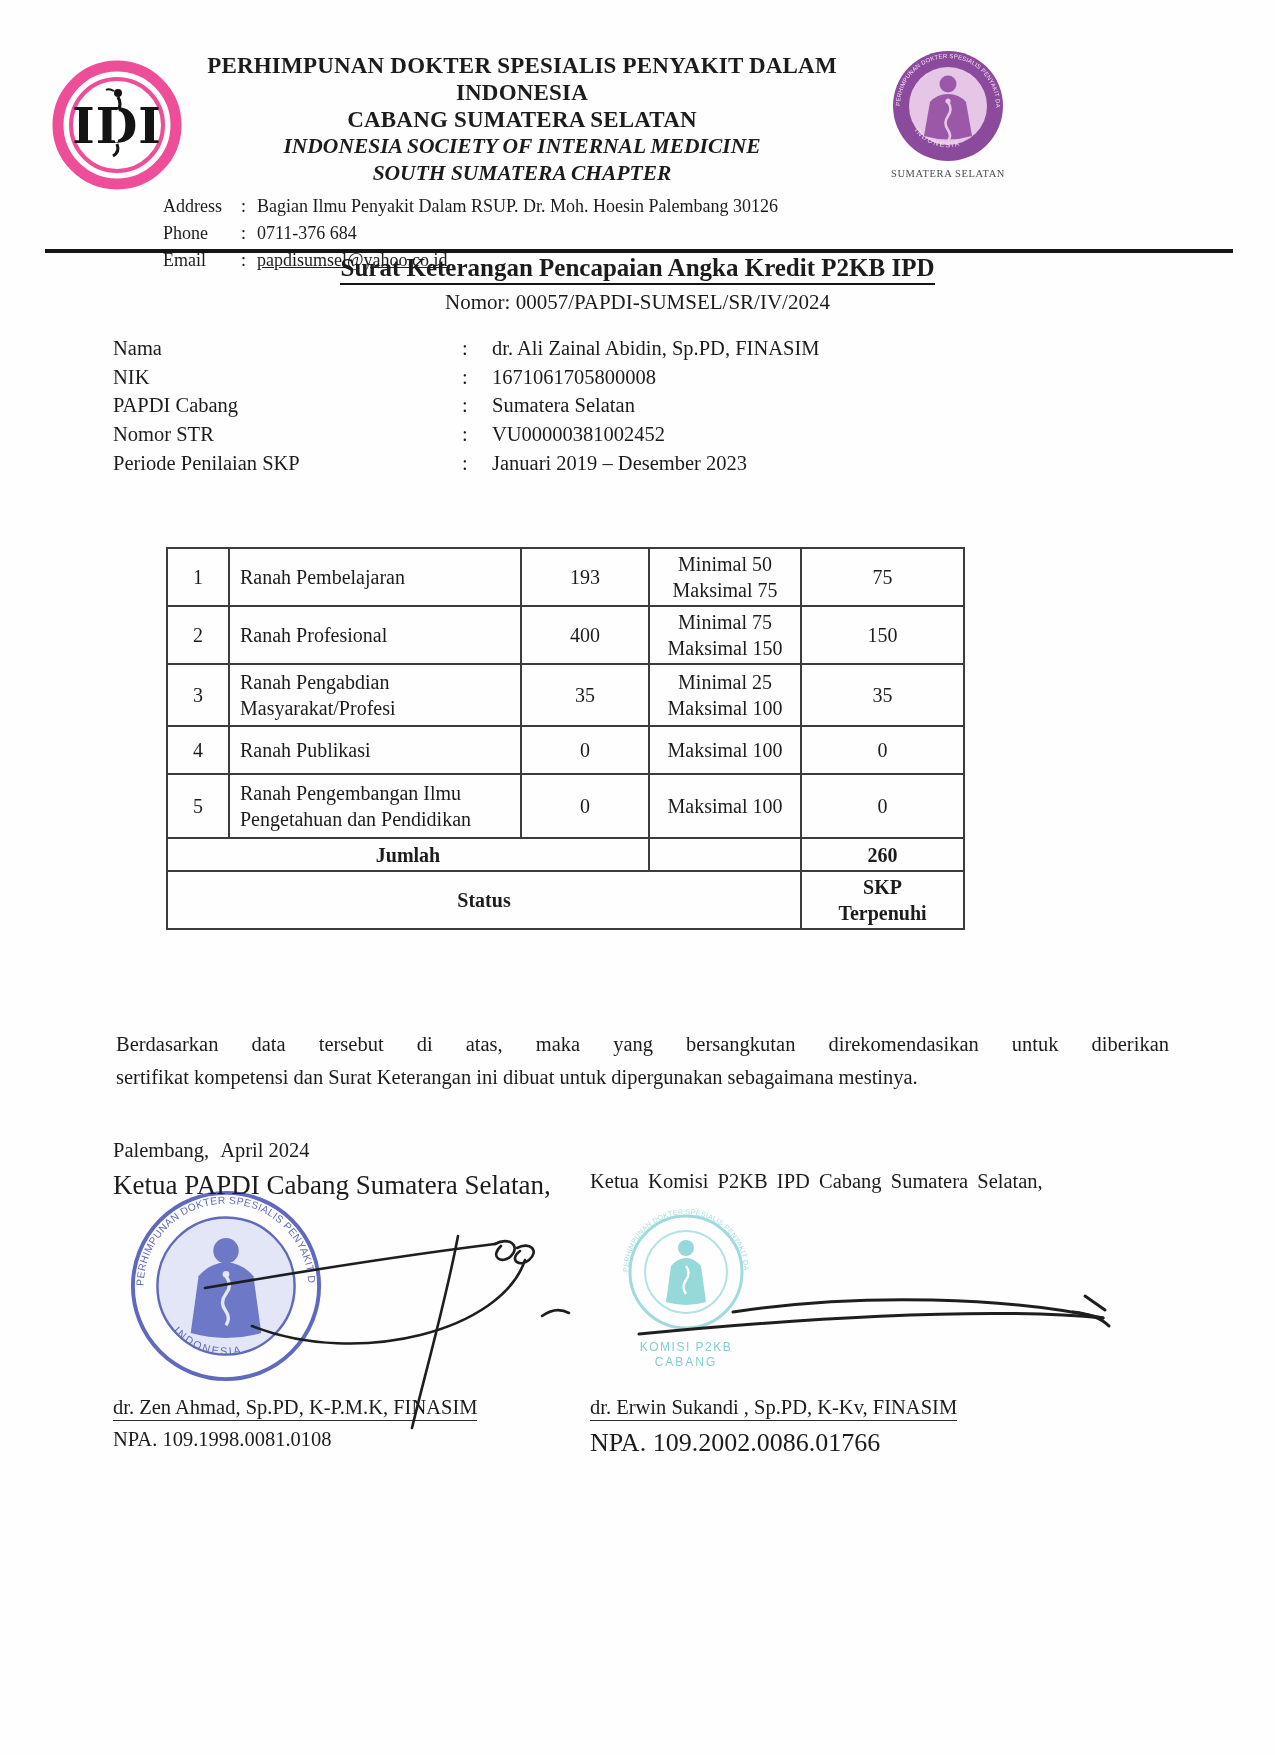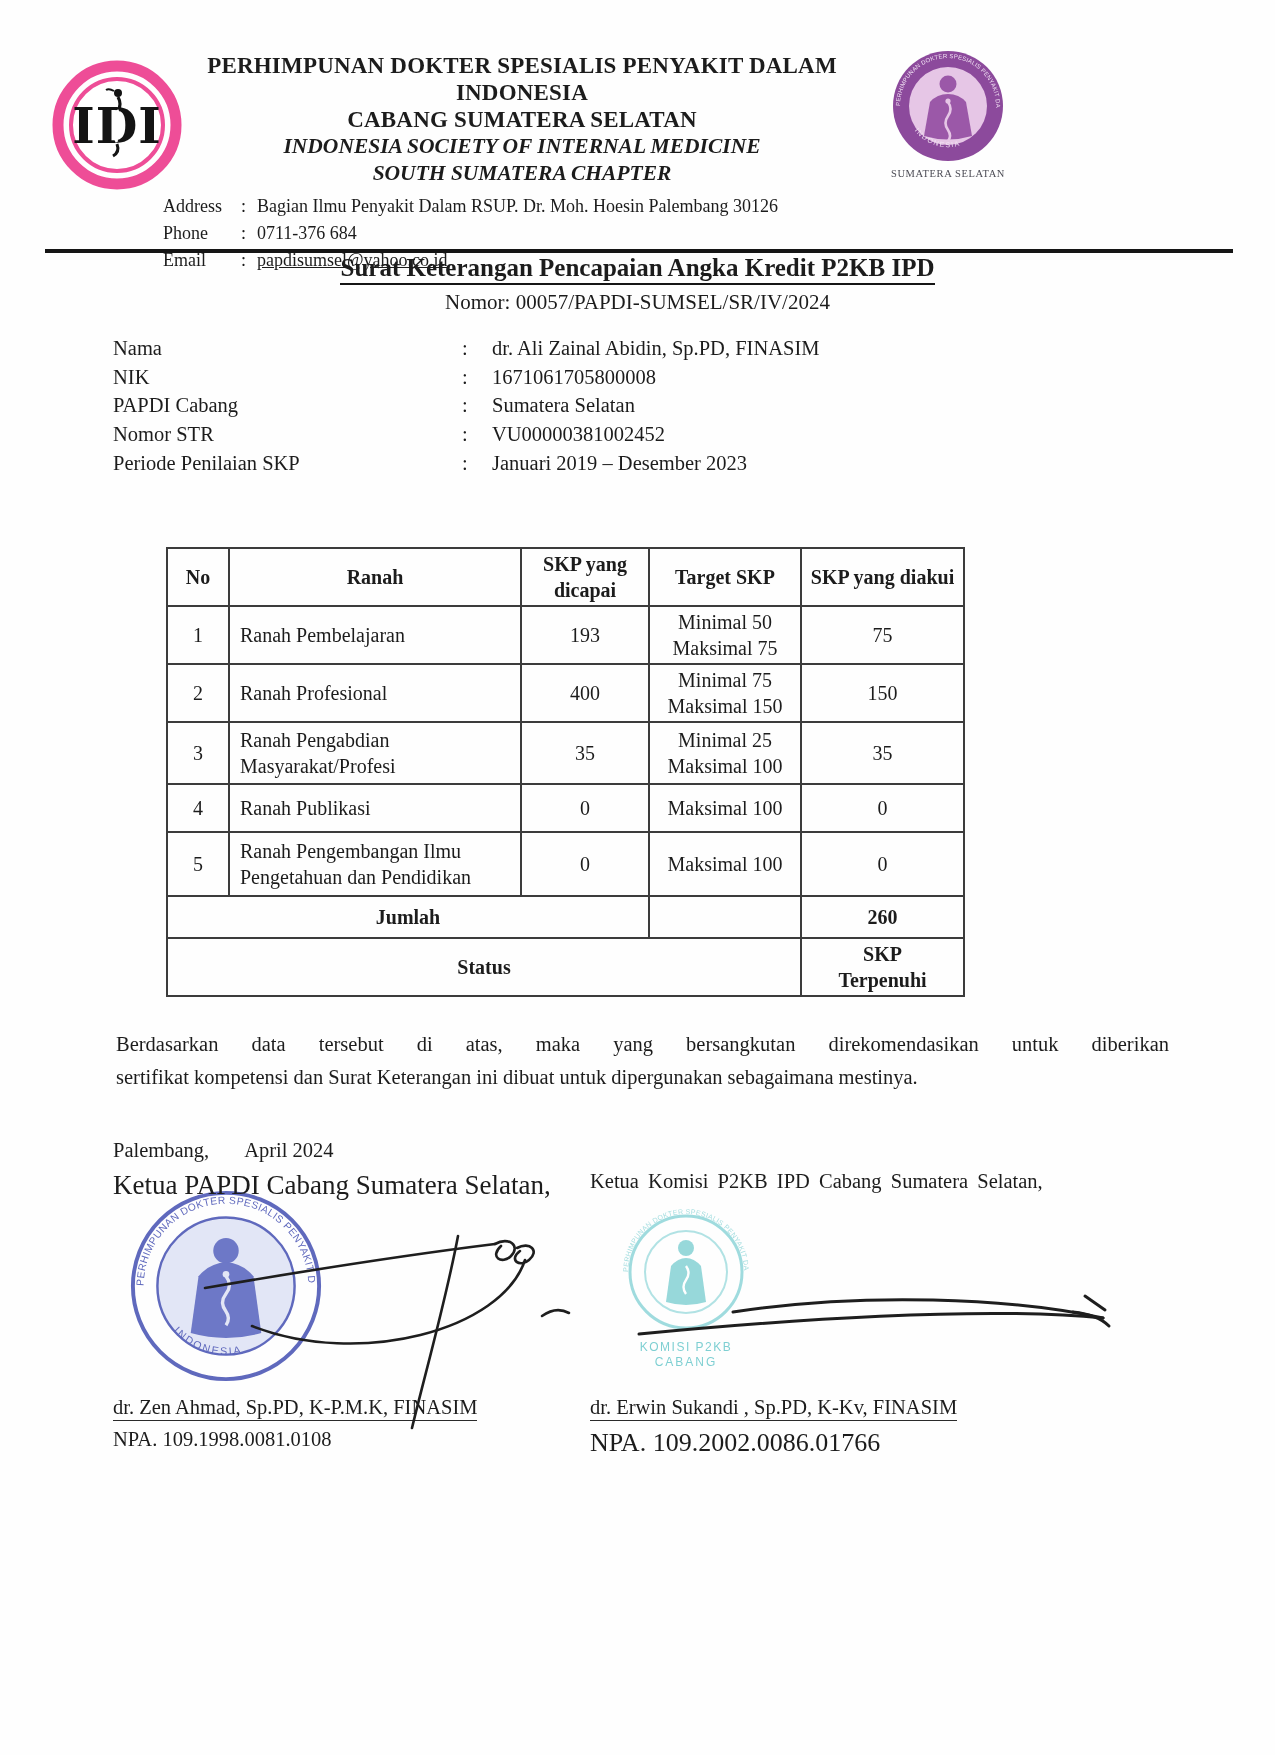--- a/index.html
+++ b/index.html
@@ -45,21 +45,21 @@
   .skp-table th{font-weight:bold;}
   .skp-table td.ranah{text-align:left;padding:2px 34px 2px 10px;}
   .skp-table .bold{font-weight:bold;}
   .status-val{display:inline-block;max-width:100px;font-weight:bold;}
   
   .body-par{position:absolute;left:116px;top:1028px;width:1053px;font-size:20.5px;line-height:33px;}
   .body-par .l1{text-align:justify;text-align-last:justify;}
   .body-par .l2{text-align:left;}
   
   .place-date{position:absolute;left:113px;top:1139px;font-size:20.5px;z-index:3;}
-  .place-date .date{margin-left:35px;}
+  .place-date .date{margin-left:11px;}
   .role-left{position:absolute;left:113px;top:1170px;font-size:27px;z-index:3;}
   .role-right{position:absolute;left:590px;top:1170px;width:578px;font-size:20.5px;word-spacing:4px;z-index:3;}
   .stamp{position:absolute;z-index:1;}
   .stamp-left{left:128px;top:1188px;width:196px;height:196px;opacity:.88;}
   .stamp-right{left:610px;top:1206px;width:152px;height:166px;opacity:.8;}
   .sig-ink{position:absolute;z-index:4;pointer-events:none;}
   .sig-left{left:190px;top:1228px;width:400px;height:205px;}
   .sig-right{left:633px;top:1288px;width:532px;height:62px;}
   .name-left{position:absolute;left:113px;top:1396px;font-size:20.5px;z-index:3;}
   .name-right{position:absolute;left:590px;top:1396px;font-size:20.5px;z-index:3;}
@@ -164,27 +164,20 @@
 
   <table class="skp-table">
     <colgroup>
         <col style="width:62px">
         <col style="width:292px">
         <col style="width:128px">
         <col style="width:152px">
         <col style="width:163px">
       </colgroup>
     <tbody>
-        <tr style="height:58px">
-      <th>No</th>
-      <th>Ranah</th>
-      <th>SKP yang dicapai</th>
-      <th>Target SKP</th>
-      <th>SKP yang diakui</th>
-    </tr>
     <tr style="height:57px">
       <td>1</td>
       <td class="ranah">Ranah Pembelajaran</td>
       <td>193</td>
       <td>Minimal 50 Maksimal 75</td>
       <td>75</td>
     </tr>
     <tr style="height:57px">
       <td>2</td>
       <td class="ranah">Ranah Profesional</td>
@@ -206,21 +199,21 @@
       <td>Maksimal 100</td>
       <td>0</td>
     </tr>
     <tr style="height:64px">
       <td>5</td>
       <td class="ranah">Ranah Pengembangan Ilmu Pengetahuan dan Pendidikan</td>
       <td>0</td>
       <td>Maksimal 100</td>
       <td>0</td>
     </tr>
-    <tr style="height:42px">
+    <tr style="height:33px">
       <td colspan="3" class="bold">Jumlah</td>
       <td></td>
       <td class="bold">260</td>
     </tr>
     <tr style="height:57px">
       <td colspan="4" class="bold">Status</td>
       <td><span class="status-val">SKP Terpenuhi</span></td>
     </tr>
   </tbody>
     </table>

